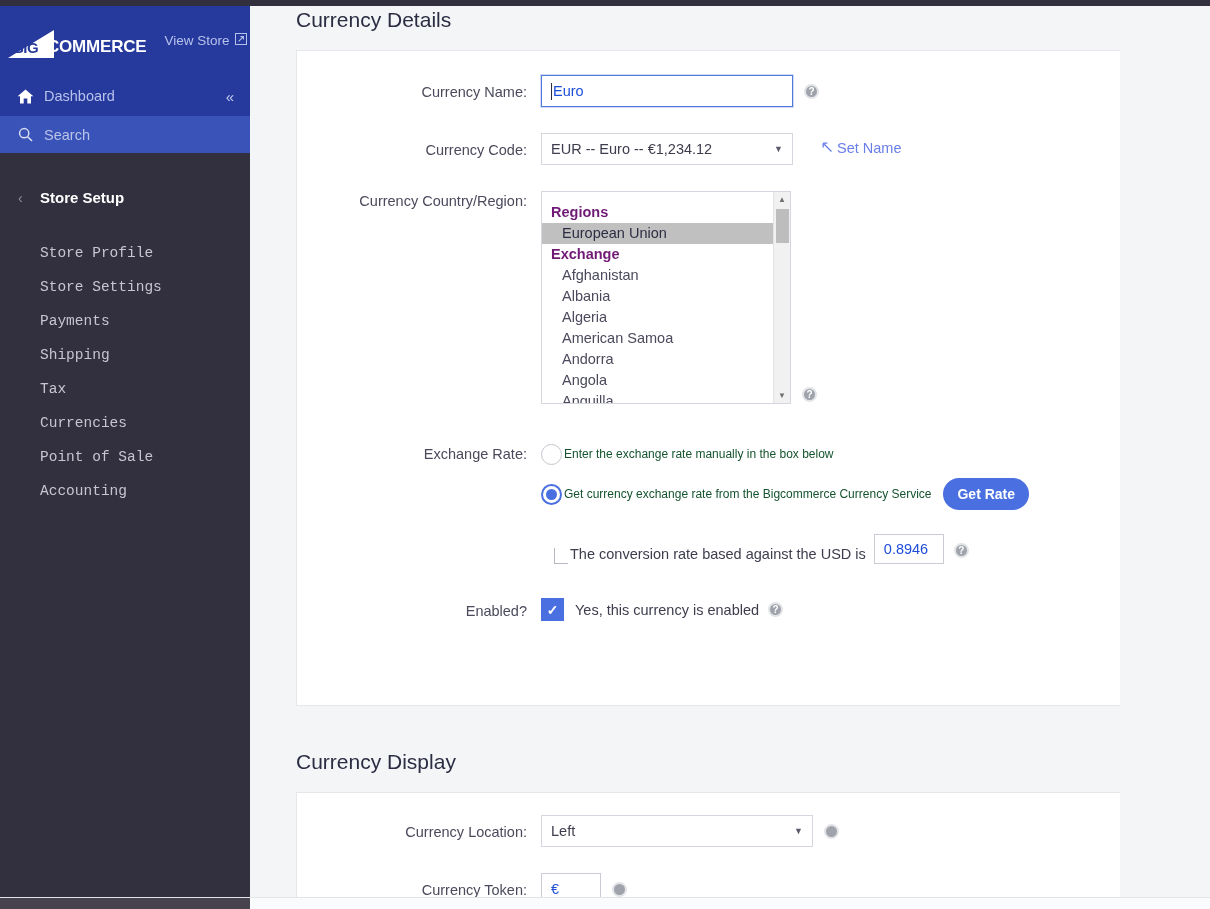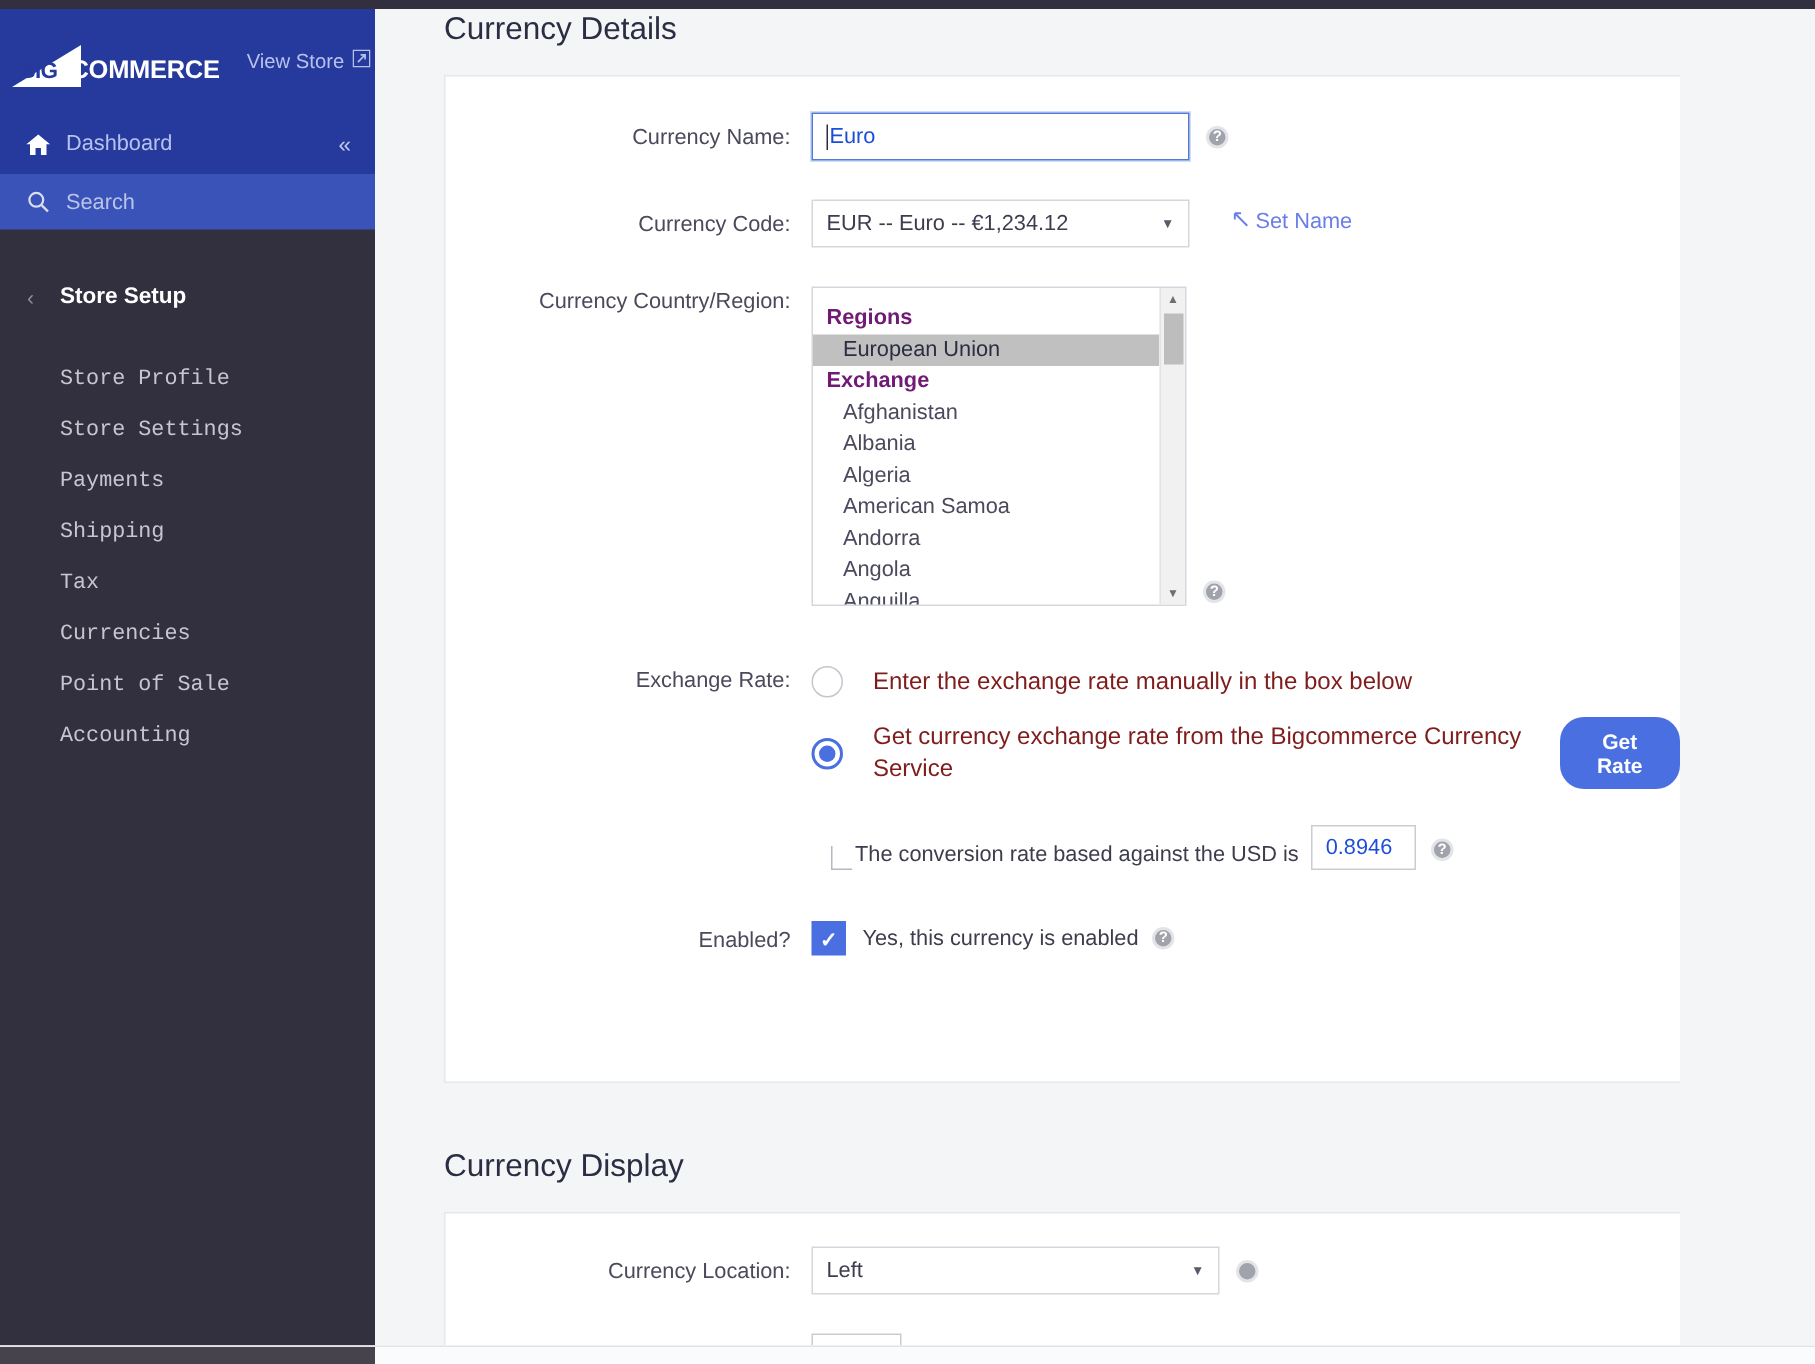--- a/index.html
+++ b/index.html
@@ -275,22 +275,22 @@
     width: 21px; height: 21px; border-radius: 50%;
     border: 1px solid #c3c6cd; background: #ffffff;
     flex: none; cursor: pointer;
     display: flex; align-items: center; justify-content: center;
   }
   .radio.checked { border: 2px solid #4a6fe0; }
   .radio.checked .dot {
     width: 11px; height: 11px; border-radius: 50%; background: #4a6fe0;
   }
   .radio-lbl {
-    font-size: 16px; color: #7f1d1d;
-    margin-left: 20px; line-height: 21px;
+    font-size: 12px; color: #14532d;
+    margin-left: 2px; line-height: 21px;
     cursor: pointer;
   }
 
   .btn-primary {
     background: #4a6fe0; color: #ffffff;
     font-size: 14px; font-weight: bold;
     padding: 8px 14px;
     border: none; cursor: pointer;
     font-family: "Liberation Sans", sans-serif;
     line-height: 16px;

